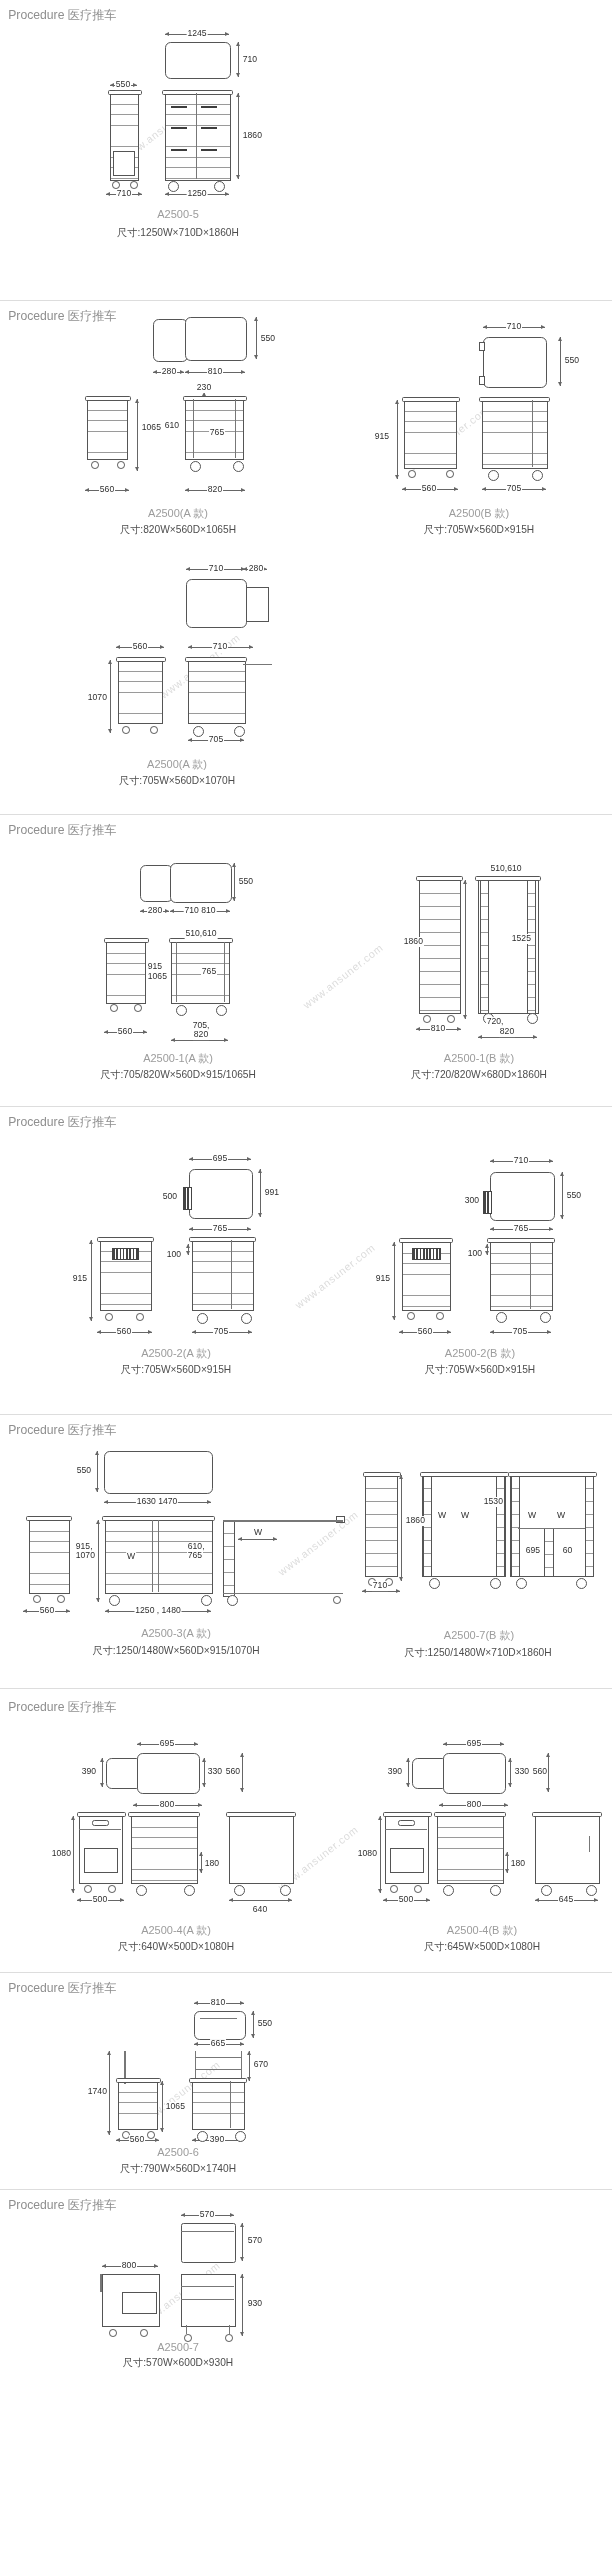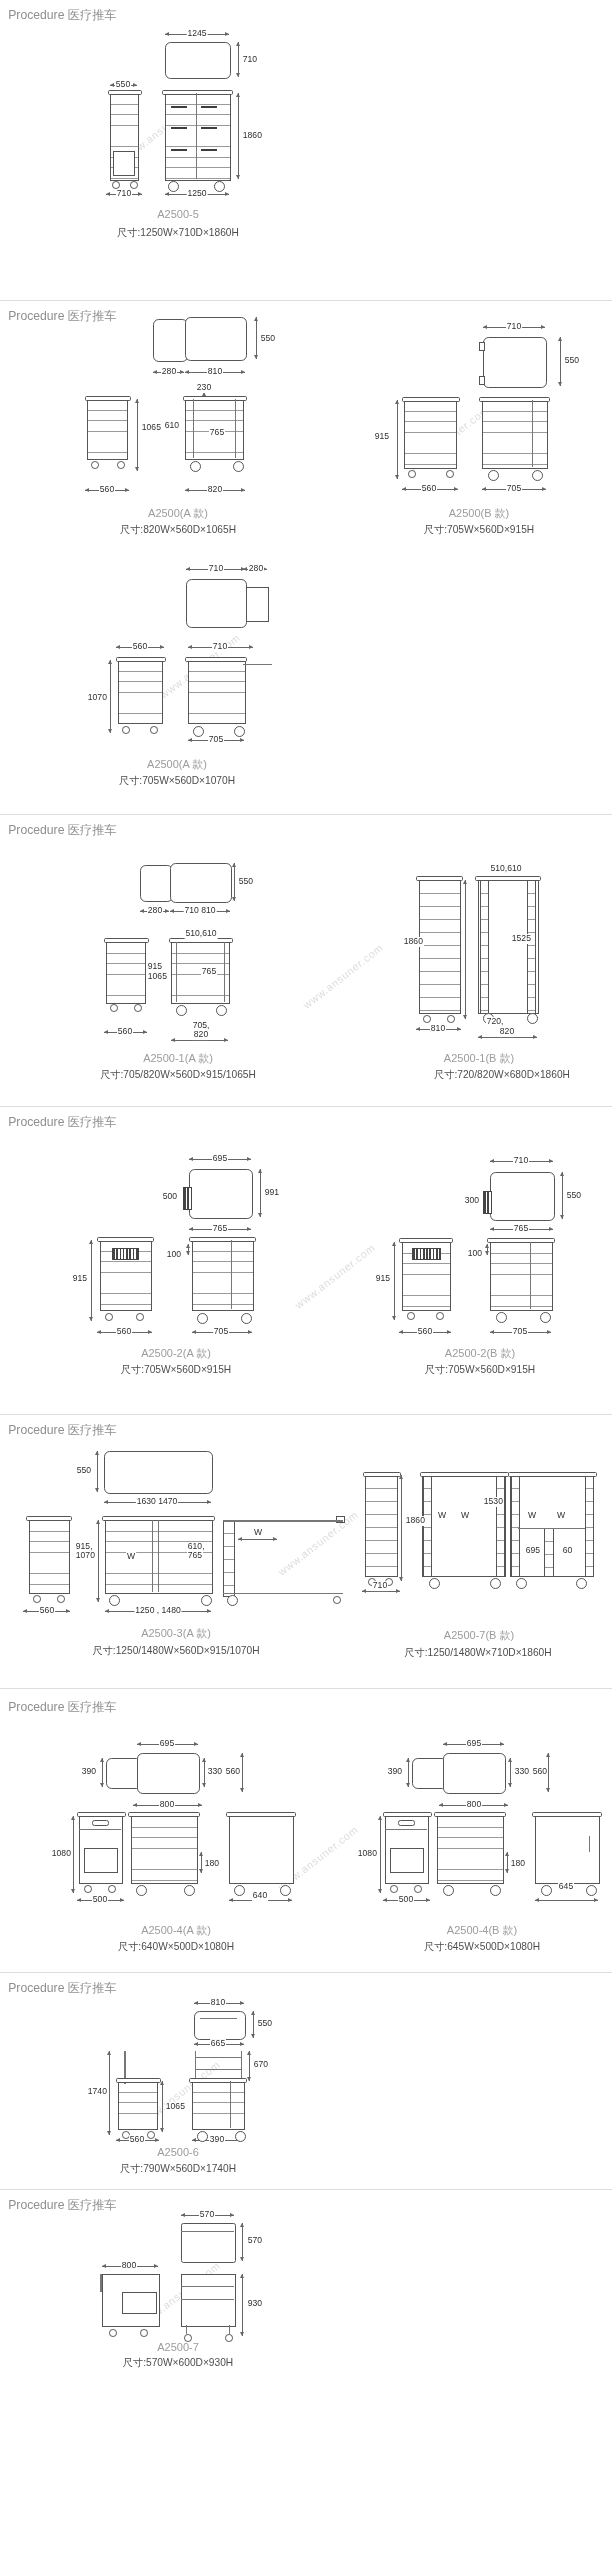--- a/index.html
+++ b/index.html
@@ -213,21 +213,21 @@
   <div class="vd" style="left:508px;top:69px;height:118px"></div>
   <span class="dim" style="left:511px;top:119px">1525</span>
   <div class="wh" style="left:483px;top:198px"></div>
   <div class="wh" style="left:527px;top:198px"></div>
   <div class="hd" style="left:416px;top:214px;width:45px"></div>
   <span class="dim cx" style="left:438px;top:214px">810</span>
   <span class="dim cx" style="left:495px;top:207px">720,</span>
   <span class="dim cx" style="left:507px;top:217px">820</span>
   <div class="hd" style="left:478px;top:222px;width:59px"></div>
   <span class="capm" style="left:479px;top:236px">A2500-1(B 款)</span>
-  <span class="caps" style="left:502px;top:253px">尺寸:720/820W×680D×1860H</span>
+  <span class="caps" style="left:479px;top:253px">尺寸:720/820W×680D×1860H</span>
 </div>
 
 <div class="sec" style="height:307px">
   <div class="st">Procedure 医疗推车</div>
   <span class="wm" style="left:286px;top:163px">www.ansuner.com</span>
 
   <div class="hd" style="left:189px;top:52px;width:62px"></div>
   <span class="dim cx" style="left:220px;top:52px">695</span>
   <div class="box r" style="left:189px;top:62px;width:62px;height:48px"></div>
   <div class="vent" style="left:183px;top:80px;width:6.5px;height:21px"></div>
@@ -400,21 +400,21 @@
   <div class="box lines" style="left:131px;top:127px;width:65px;height:66px"></div>
   <div class="wh" style="left:136px;top:196px"></div>
   <div class="wh" style="left:184px;top:196px"></div>
   <div class="vd" style="left:201px;top:163px;height:21px"></div>
   <span class="dim" style="left:204px;top:170px">180</span>
   <div class="tcap" style="left:226px;top:123px;width:68px"></div>
   <div class="box" style="left:229px;top:127px;width:63px;height:66px"></div>
   <div class="wh" style="left:234px;top:196px"></div>
   <div class="wh" style="left:280px;top:196px"></div>
   <div class="hd" style="left:229px;top:211px;width:63px"></div>
-  <span class="dim cx" style="left:260px;top:207px">640</span>
+  <span class="dim cx" style="left:260px;top:221px">640</span>
   <span class="capm" style="left:176px;top:234px">A2500-4(A 款)</span>
   <span class="caps" style="left:176px;top:251px">尺寸:640W×500D×1080H</span>
 
   <div class="hd" style="left:443px;top:55px;width:61px"></div>
   <span class="dim cx" style="left:474px;top:55px">695</span>
   <div class="box r" style="left:412px;top:69px;width:34px;height:29px"></div>
   <div class="box r" style="left:443px;top:64px;width:61px;height:39px"></div>
   <div class="vd" style="left:408px;top:69px;height:29px"></div>
   <span class="dim" style="left:387px;top:78px">390</span>
   <div class="vd" style="left:510px;top:69px;height:29px"></div>
@@ -439,21 +439,21 @@
   <div class="wh" style="left:443px;top:196px"></div>
   <div class="wh" style="left:490px;top:196px"></div>
   <div class="vd" style="left:507px;top:163px;height:21px"></div>
   <span class="dim" style="left:510px;top:170px">180</span>
   <div class="tcap" style="left:532px;top:123px;width:68px"></div>
   <div class="box" style="left:535px;top:127px;width:63px;height:66px"></div>
   <div class="vl" style="left:589px;top:147px;height:16.3px"></div>
   <div class="wh" style="left:541px;top:196px"></div>
   <div class="wh" style="left:586px;top:196px"></div>
   <div class="hd" style="left:535px;top:211px;width:63px"></div>
-  <span class="dim cx" style="left:566px;top:198px">645</span>
+  <span class="dim cx" style="left:566px;top:211px">645</span>
   <span class="capm" style="left:482px;top:234px">A2500-4(B 款)</span>
   <span class="caps" style="left:482px;top:251px">尺寸:645W×500D×1080H</span>
 </div>
 
 <div class="sec" style="height:216px">
   <div class="st">Procedure 医疗推车</div>
   <span class="wm" style="left:131px;top:114px">www.ansuner.com</span>
   <div class="hd" style="left:194px;top:30px;width:50px"></div>
   <span class="dim cx" style="left:218px;top:30px">810</span>
   <div class="box r" style="left:194px;top:38px;width:50px;height:27px"></div>

